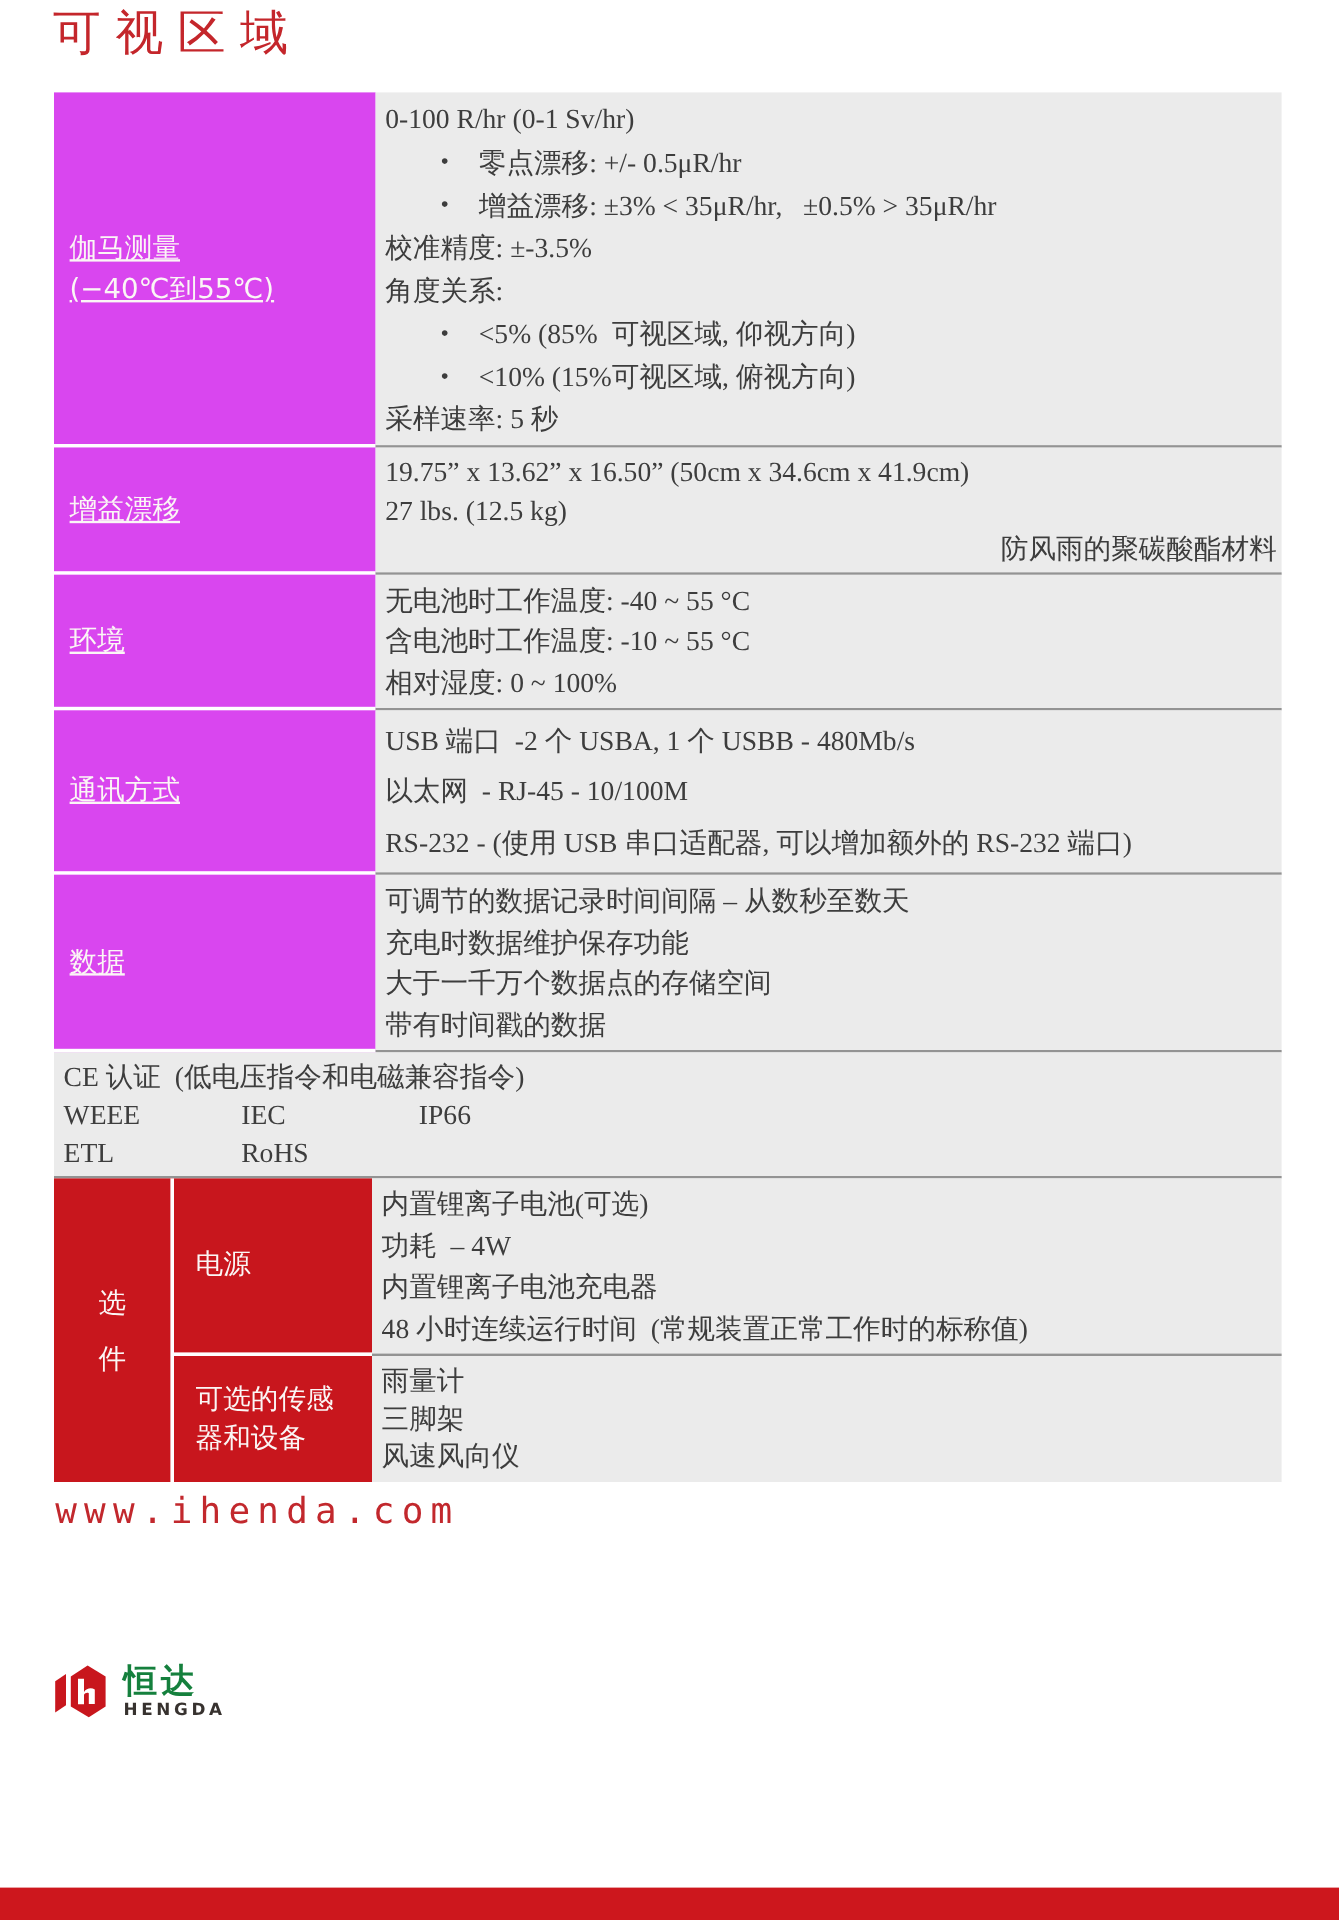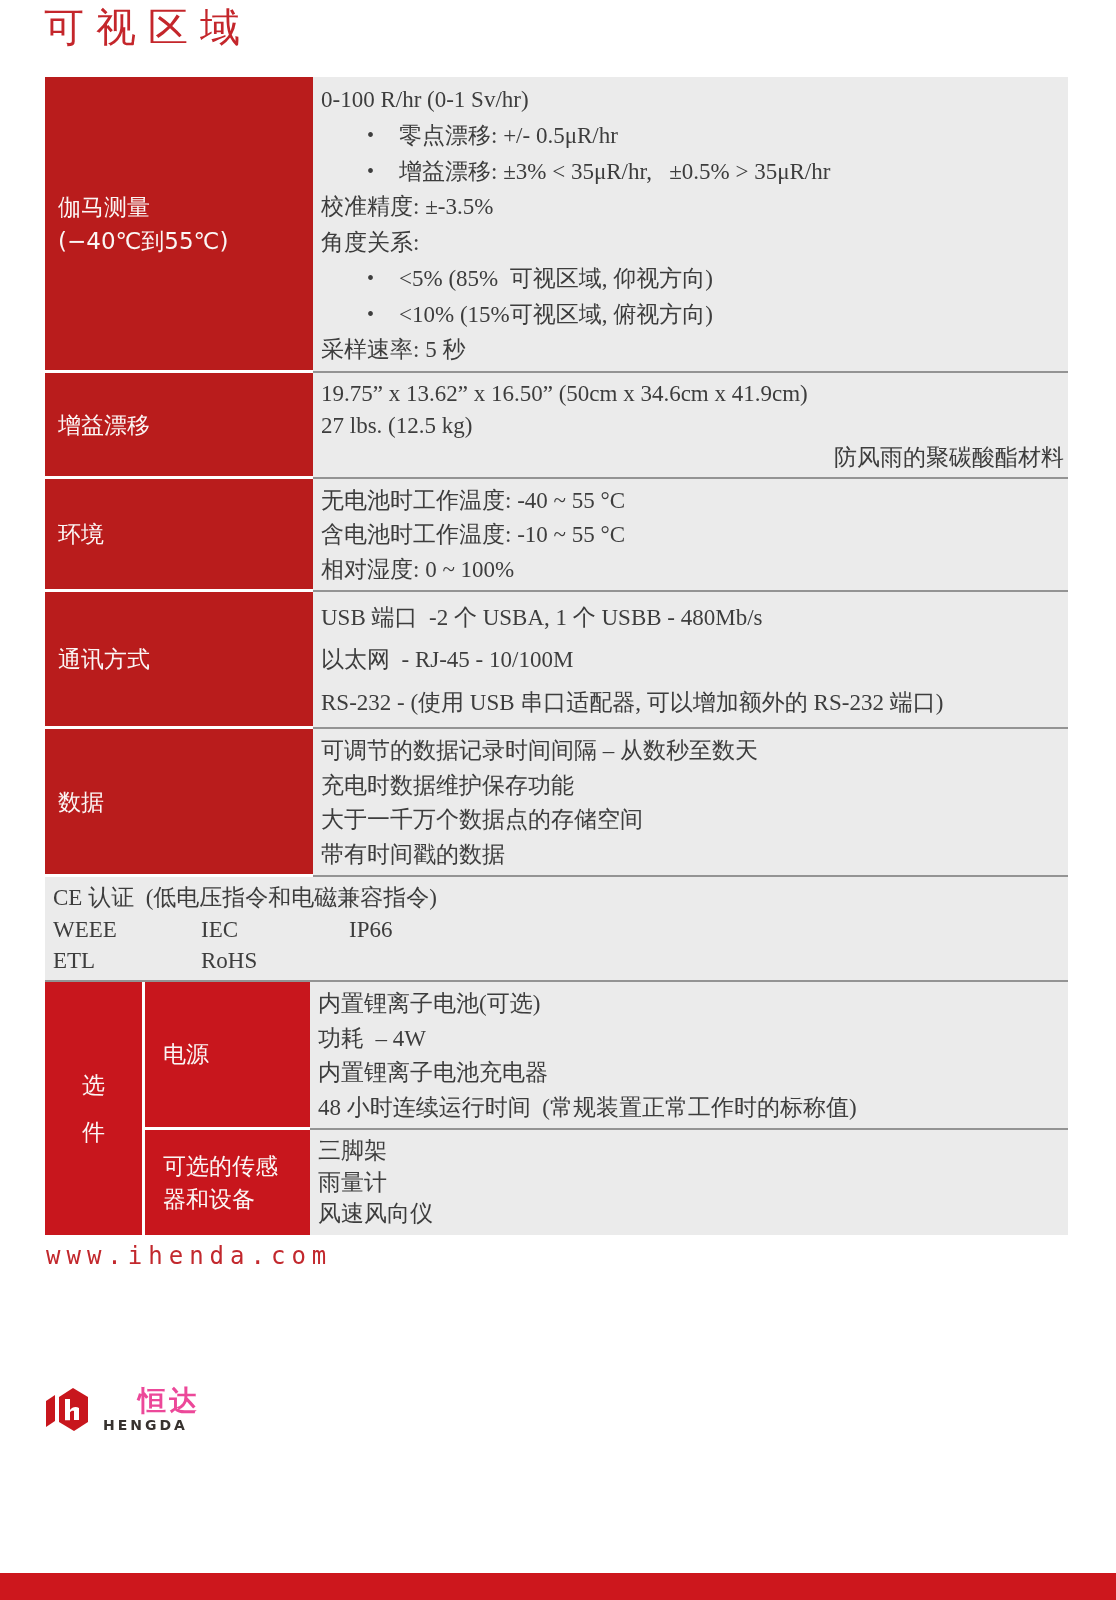--- a/index.html
+++ b/index.html
@@ -9,25 +9,25 @@
     overflow:hidden; font-family:"Liberation Serif","DejaVu Serif",serif;
   }
   .title {
     position:absolute; left:44px; top:0px;
     font-size:40px; font-weight:normal; color:#C4262B;
     letter-spacing:12px; font-family:"Liberation Serif","DejaVu Serif",serif;
   }
   .spec-table { position:absolute; left:45px; top:77px; width:1023px; }
   .trow { display:flex; width:100%; }
   .tlabel {
-    width:268px; flex:0 0 268px; background:#b91c1c; color:#FBF6F5;
+    width:268px; flex:0 0 268px; background:#d946ef; color:#FBF6F5;
     font-family:"DejaVu Sans","Liberation Sans",sans-serif;
     font-size:23px; line-height:34px;
     display:flex; flex-direction:column; justify-content:center;
-    padding-left:13px; border-bottom:3px solid #ffffff;
+    padding-left:13px; border-bottom:3px solid #ffffff;text-decoration:underline;
   }
   .tcontent {
     flex:1; background:#EBEBEB; color:#3D3D3D;
     font-size:23px; padding:5px 4px 0 8px;
     border-bottom:2px solid #939393;
   }
   .no-bb { border-bottom:none !important; }
   .tline { white-space:pre; position:relative; overflow:visible; }
   .tline.bullet { padding-left:78px; }
   .bmark { position:absolute; left:46px; top:0; font-size:20px; }
@@ -44,27 +44,27 @@
   .sub-label {
     width:165px; flex:0 0 165px; background:#C8161D; color:#FBF6F5;
     font-family:"DejaVu Sans","Liberation Sans",sans-serif;
     font-size:23px; line-height:33px;
     display:flex; flex-direction:column; justify-content:center;
     padding-left:18px; border-bottom:3px solid #ffffff;
   }
   .site-url {
     position:absolute; left:46px; top:1242px;
     font-family:"DejaVu Sans Mono","Liberation Mono",monospace;
-    font-size:24px; letter-spacing:6px; color:#C2282D;
+    font-size:30px; letter-spacing:6px; color:#C2282D;
   }
   .logo { position:absolute; left:44px; top:1384px; display:flex; align-items:center; gap:13px; }
   .logo-text { display:flex; flex-direction:column; }
   .logo-cn {
     font-family:"DejaVu Sans","Liberation Sans",sans-serif;
-    font-weight:bold; font-size:28px; letter-spacing:3px; color:#ec4899; line-height:30px;margin-left:35px;
+    font-weight:bold; font-size:28px; letter-spacing:3px; color:#15803d; line-height:30px;
   }
   .logo-en {
     font-family:"DejaVu Sans","Liberation Sans",sans-serif;
     font-weight:bold; font-size:14px; letter-spacing:3px; color:#37322F; line-height:18px;
   }
   .footer-bar { position:absolute; left:0; bottom:0; width:1116px; height:27px; background:#CD171D; }
 </style>
 </head>
 <body>
 
@@ -153,22 +153,22 @@
               <div class="tline" style="height: 34.5px; line-height: 34.5px;">内置锂离子电池充电器</div>
               <div class="tline" style="height: 34.5px; line-height: 34.5px;">48 小时连续运行时间  (常规装置正常工作时的标称值)</div>
             </div>
           </div>
           <div class="srow" style="height: 105px;">
             <div class="sub-label no-bb">
               <div>可选的传感</div>
               <div>器和设备</div>
             </div>
             <div class="tcontent no-bb">
+              <div class="tline" style="height: 31.6667px; line-height: 31.6667px;">雨量计</div>
               <div class="tline" style="height: 31.6667px; line-height: 31.6667px;">三脚架</div>
-              <div class="tline" style="height: 31.6667px; line-height: 31.6667px;">雨量计</div>
               <div class="tline" style="height: 31.6667px; line-height: 31.6667px;">风速风向仪</div>
             </div>
           </div>
         </div>
       </div>
     </div>
 
   <div class="site-url">www.ihenda.com</div>
 
   <div class="logo">

